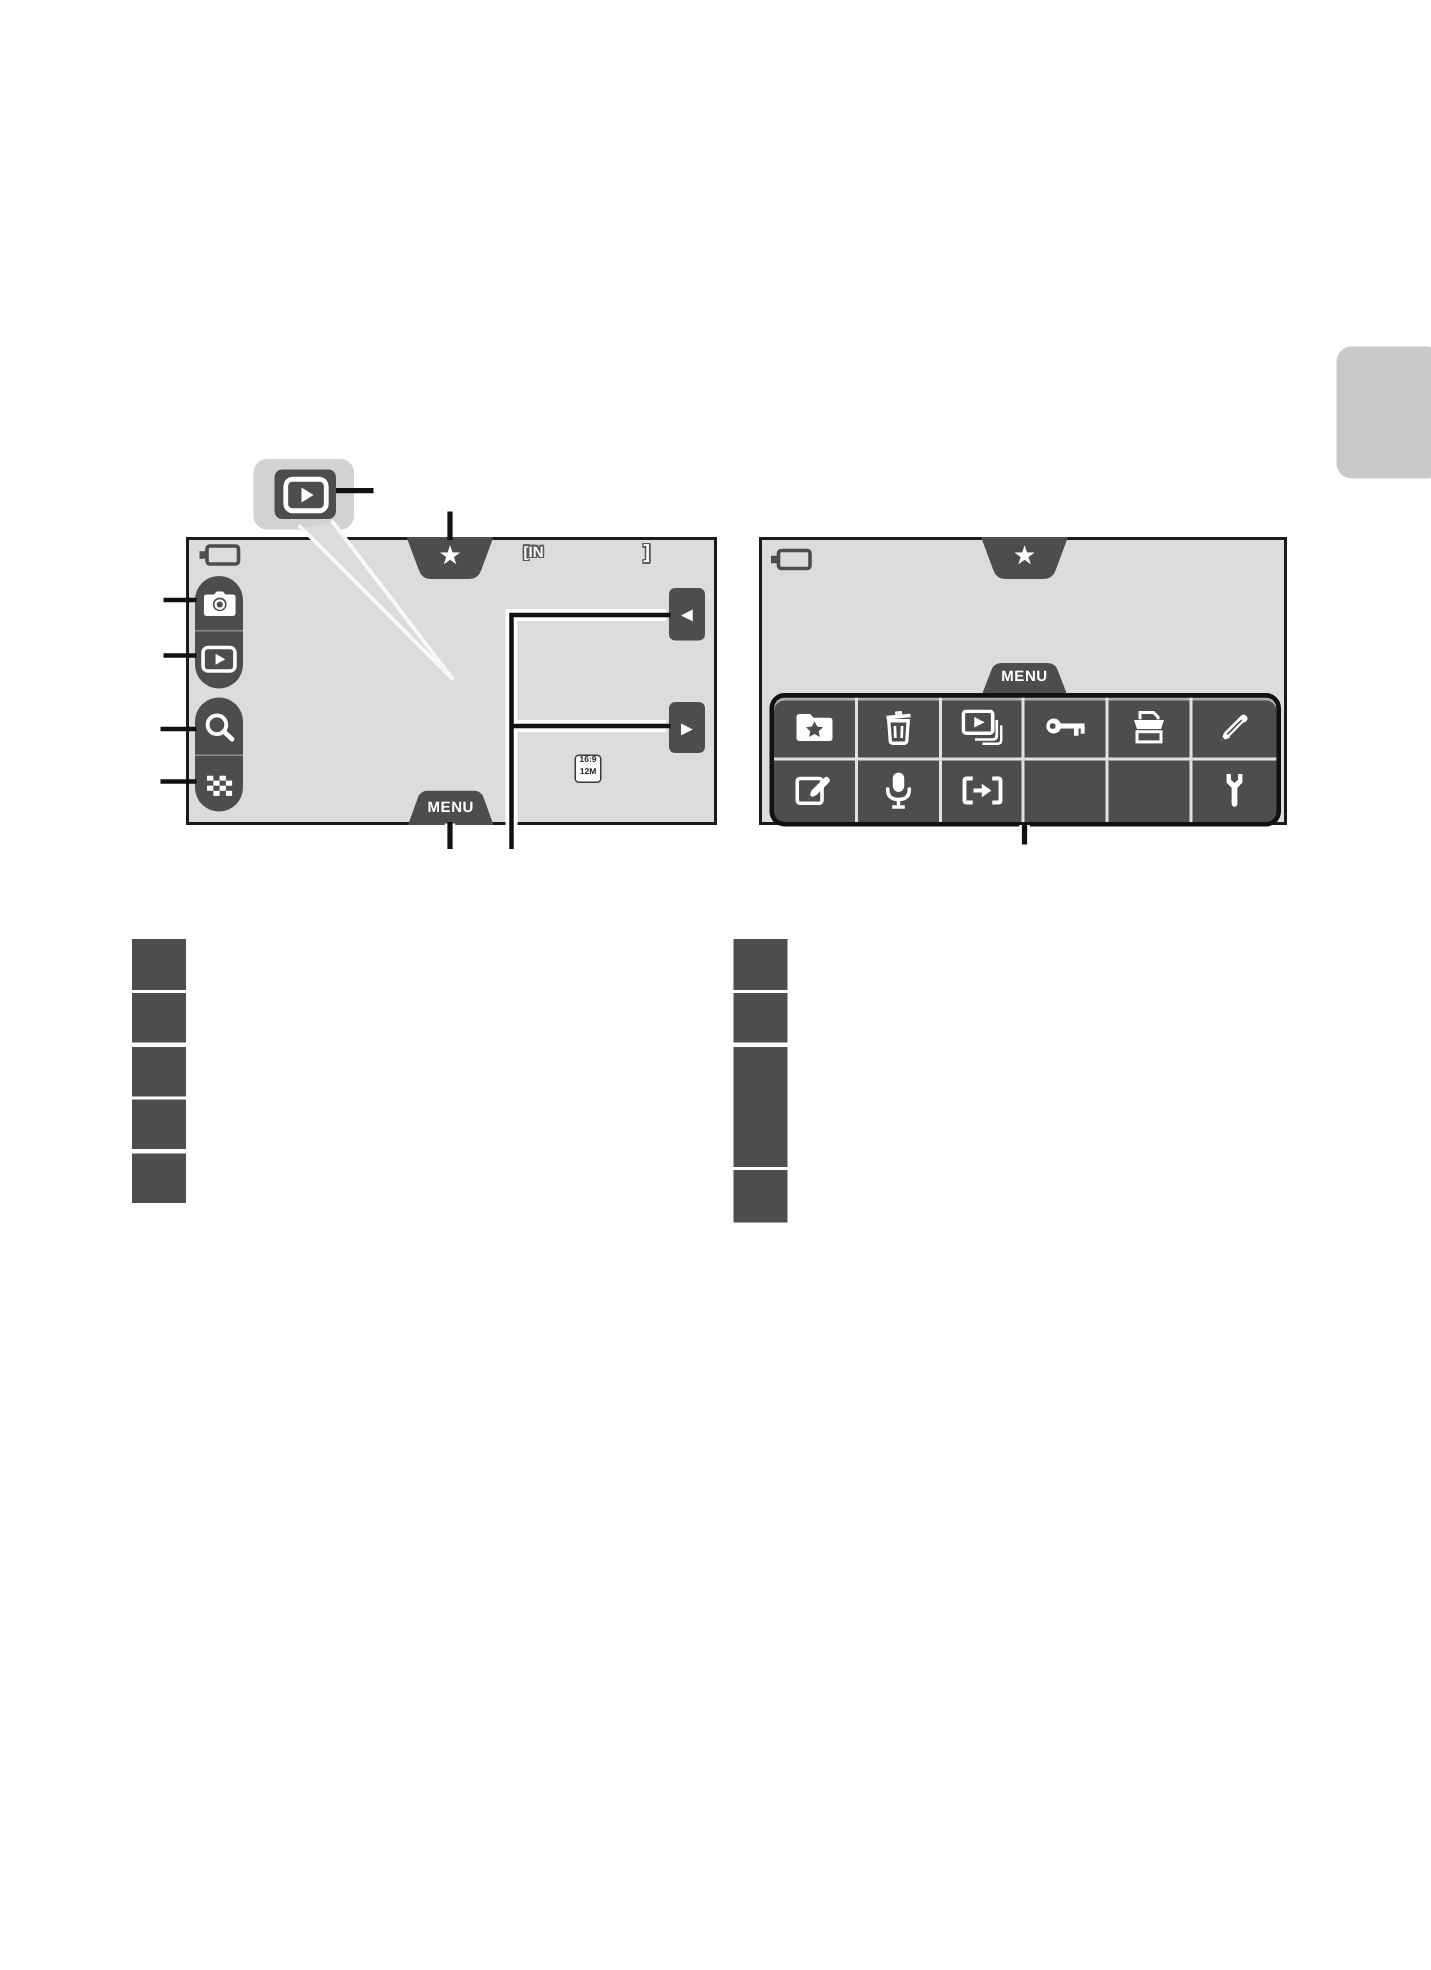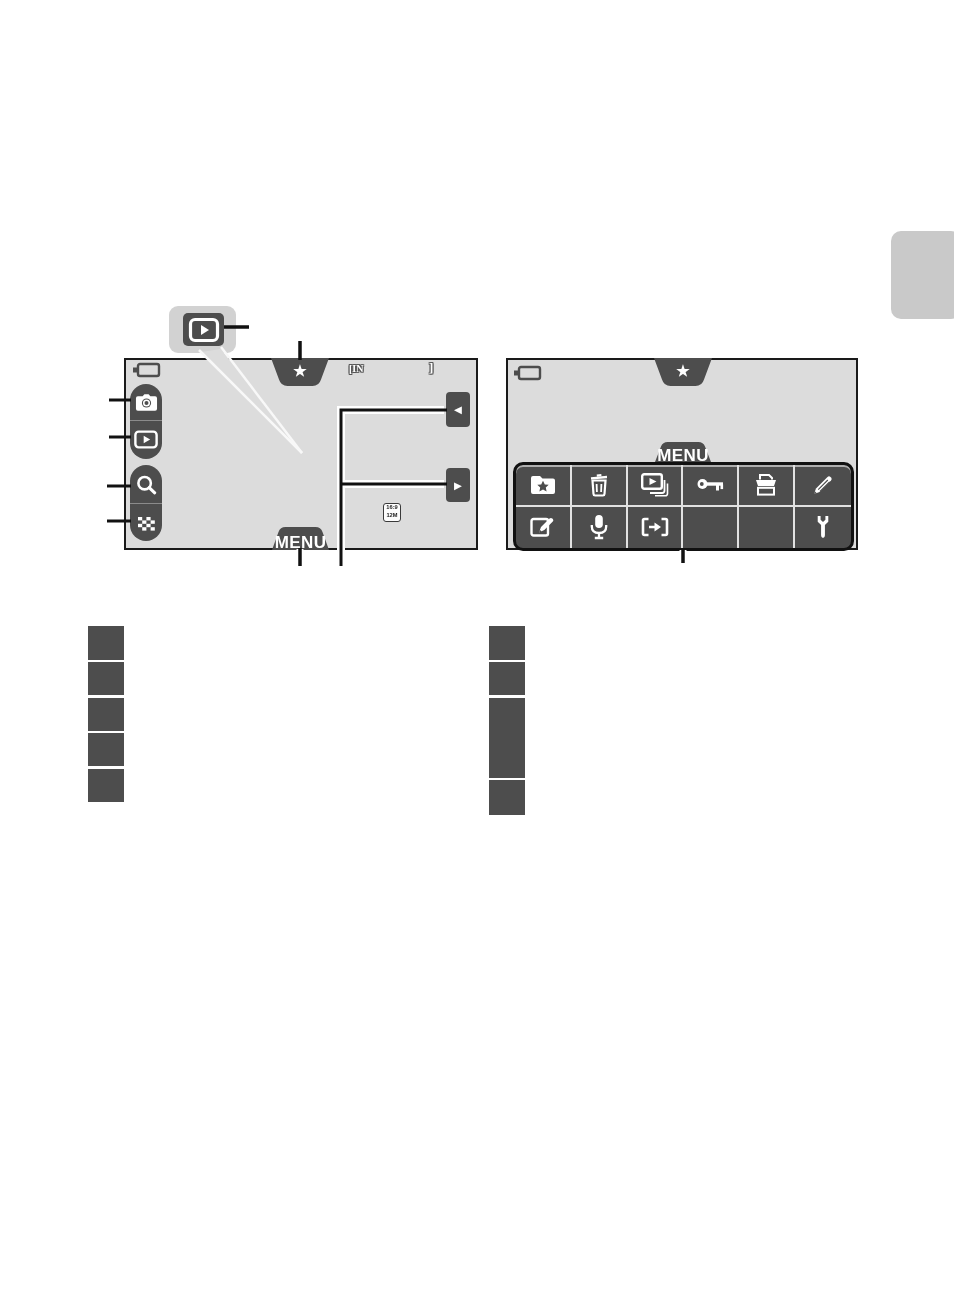--- a/index.html
+++ b/index.html
@@ -12,35 +12,35 @@
   .screen{background:#dcdcdc;border:2.5px solid #1a1a1a;box-sizing:border-box;z-index:1;}
   #screen1{left:124px;top:358px;width:354px;height:192px;}
   #screen2{left:506px;top:358px;width:352px;height:192px;}
   
   .callout-outer{left:169px;top:306px;width:67px;height:47px;background:#d2d2d2;border-radius:9px;z-index:3;}
   .callout-inner{left:183px;top:313px;width:41px;height:33px;background:#4d4d4d;border-radius:5px;
                  display:flex;align-items:center;justify-content:center;z-index:4;}
   
   .tab-label{color:#fff;text-align:center;font-weight:bold;z-index:6;}
   .star-label{font-size:15px;line-height:15px;}
-  .menu-label{font-size:17px;letter-spacing:.4px;}
+  .menu-label{font-size:10px;letter-spacing:.4px;}
   .tabsvg{z-index:5;}
   
   .pill{width:32px;background:#4d4d4d;border-radius:16px;z-index:4;}
   #pill1{left:130px;top:384px;height:75px;}
   #pill2{left:130px;top:465px;height:76px;}
   .pill-sep{width:32px;height:1px;background:rgba(255,255,255,.35);z-index:5;}
   .sbtn{width:32px;height:37px;display:flex;align-items:center;justify-content:center;z-index:6;}
   
   .arrow-btn{width:24px;background:#4d4d4d;border-radius:4px;color:#fff;display:flex;
              align-items:center;justify-content:center;font-size:13px;z-index:4;}
   
   .outlined-glyph{color:#fff;font-weight:bold;z-index:4;
      text-shadow:-1px 0 #5a5a5a,1px 0 #5a5a5a,0 -1px #5a5a5a,0 1px #5a5a5a,
-                 -1px -1px #5a5a5a,1px 1px #5a5a5a,-1px 1px #5a5a5a,1px -1px #5a5a5a;font-family:Liberation Serif, serif;}
+                 -1px -1px #5a5a5a,1px 1px #5a5a5a,-1px 1px #5a5a5a,1px -1px #5a5a5a;}
   .imgmode{left:383px;top:503px;width:18px;height:19px;background:#fdfdfd;border:1.5px solid #3a3a3a;
            border-radius:3px;box-sizing:border-box;z-index:4;text-align:center;}
   .imgmode div{font-size:6px;line-height:7.5px;font-weight:bold;color:#222;transform:scale(.95);}
   
   #menu-grid{left:513px;top:462px;width:341px;height:89px;background:#4d4d4d;border:3px solid #111;
              border-radius:10px;box-sizing:border-box;display:grid;
              grid-template-columns:repeat(6,1fr);grid-template-rows:1fr 1fr;overflow:hidden;
              box-shadow:inset 0 2px 0 rgba(255,255,255,.55);z-index:4;}
   .mcell{display:flex;align-items:center;justify-content:center;border-right:2px solid #e2e2e2;}
   .mcell:nth-child(6n){border-right:none;}

